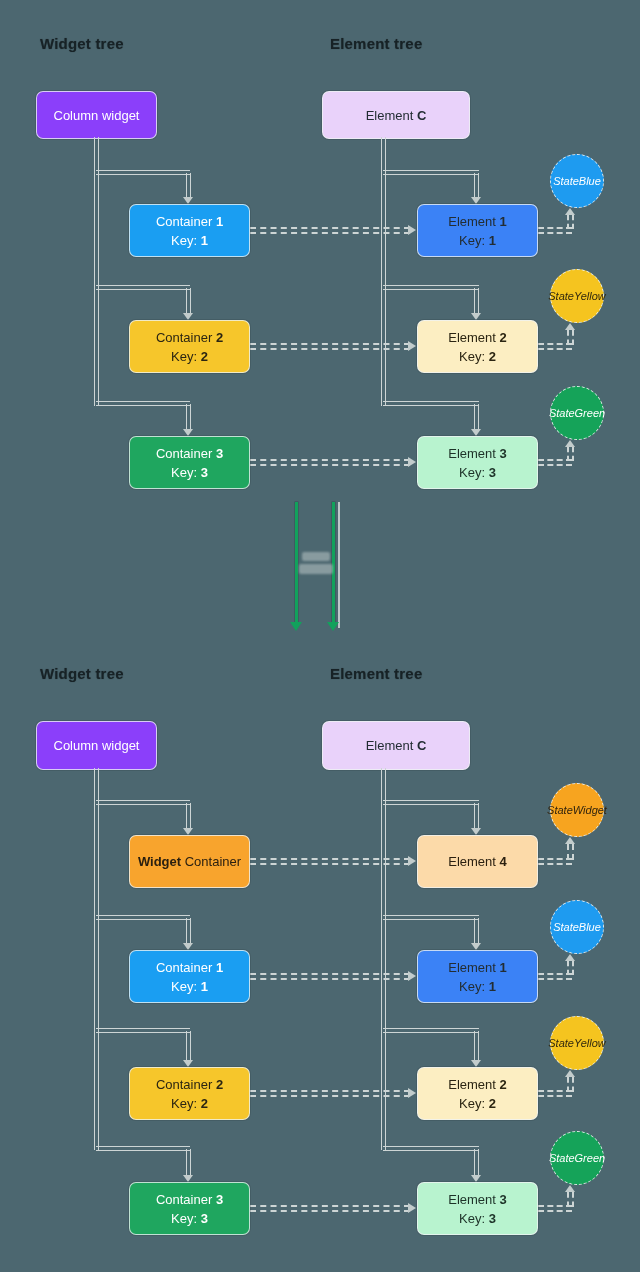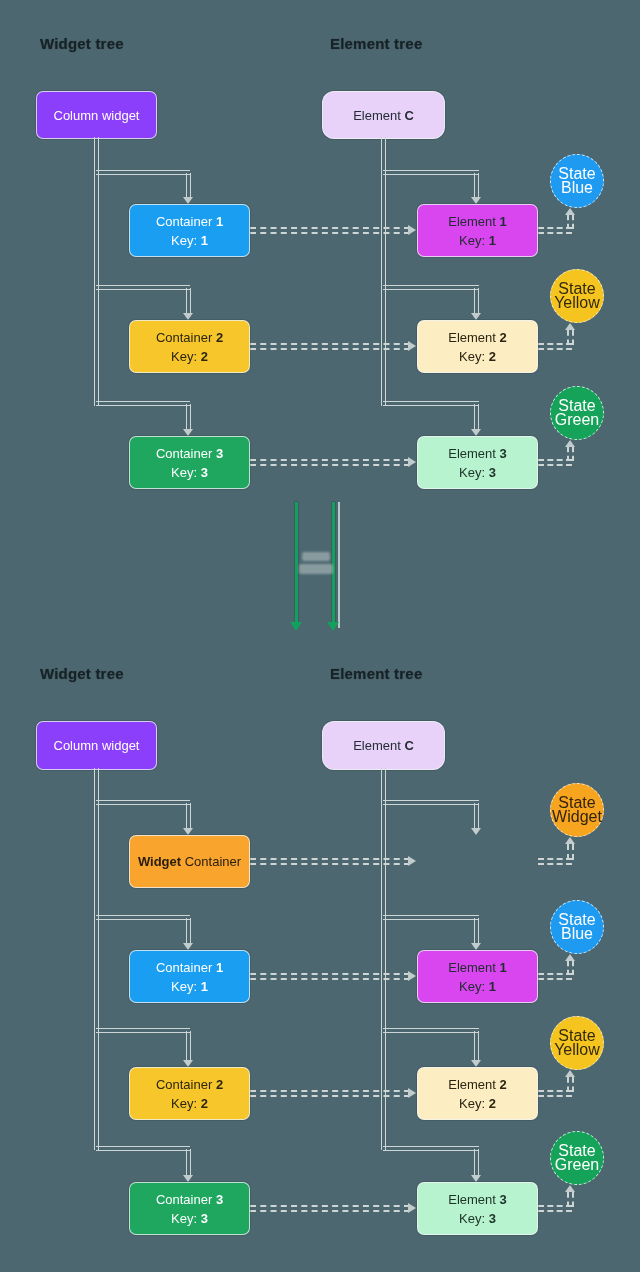--- a/index.html
+++ b/index.html
@@ -19,38 +19,38 @@
   .box{
     position:absolute;width:121px;height:53px;border-radius:7px;
     display:flex;flex-direction:column;justify-content:center;align-items:center;
     font-size:13px;line-height:19px;
     border:1px solid rgba(238,243,243,.78);
     box-shadow:0 0 0 1px rgba(50,70,75,.28);
     box-sizing:border-box;text-align:center;
   }
   .root{height:48px;}
   .wroot{left:36px;width:121px;background:#8b3ffa;color:#ffffff;}
-  .eroot{left:322px;width:123px;background:#e9d2fa;color:#232d33;border-radius:12px;}
+  .eroot{left:322px;width:148px;background:#e9d2fa;color:#232d33;}
   .wbox{left:129px;}
   .ebox{left:417px;}
   .b{font-weight:700;}
   .rc-blue{background:#1a9ef2;color:#ffffff;}
-  .rc-blue-l{background:#d946ef;color:#232d33;}
+  .rc-blue-l{background:#3b82f6;color:#232d33;}
   .rc-yellow{background:#f6c62b;color:#2b2512;}
   .rc-yellow-l{background:#fceec2;color:#2b2512;}
   .rc-green{background:#1fa65f;color:#ffffff;}
   .rc-green-l{background:#b8f3cf;color:#1d3228;}
   .rc-orange{background:#f8a42d;color:#2b2010;}
   .rc-orange-l{background:#fcdaa9;color:#2b2010;}
   
   .state{
     position:absolute;left:550px;width:54px;height:54px;border-radius:50%;
-    display:flex;flex-direction:column;justify-content:center;align-items:center;
-    font-size:16px;line-height:14px;text-align:center;
-    border:1px dashed rgba(242,246,246,.9);box-sizing:border-box;
+    display:flex;justify-content:center;align-items:center;
+    font-size:11px;line-height:14px;text-align:center;
+    border:1px dashed rgba(242,246,246,.9);box-sizing:border-box;font-style:italic;
   }
   .sc-blue{background:#1e9bf0;color:#ffffff;}
   .sc-yellow{background:#f5c41f;color:#32290e;}
   .sc-green{background:#15a359;color:#ffffff;}
   .sc-orange{background:#f7a41f;color:#32240e;}
   
   .pv{position:absolute;width:5px;box-sizing:border-box;
       border-left:1.5px solid #cdd5d5;border-right:1.5px solid #cdd5d5;}
   .ph{position:absolute;height:5px;box-sizing:border-box;
       border-top:1.5px solid #cdd5d5;border-bottom:1.5px solid #cdd5d5;}
@@ -236,20 +236,23 @@
   <div class="dv" style="left:567px;top:1077px;height:15px"></div>
   <div class="dv" style="left:567px;top:1192px;height:15px"></div>
   <div class="au" style="left:565px;top:837px"></div>
   <div class="au" style="left:565px;top:954px"></div>
   <div class="au" style="left:565px;top:1070px"></div>
   <div class="au" style="left:565px;top:1185px"></div>
 
   <div class="box wbox rc-orange" style="top:835px">
     <div><span></span><span class="b">Widget</span><span> Container</span></div>
   </div>
+  <div class="box ebox rc-orange-l" style="top:835px">
+    <div><span>Element </span><span class="b">4</span></div>
+  </div>
   <div class="state sc-orange" style="top:783px">
     <div>State</div>
     <div>Widget</div>
   </div>
 
   <div class="box wbox rc-blue" style="top:950px">
     <div><span>Container </span><span class="b">1</span></div>
     <div><span>Key: </span><span class="b">1</span></div>
   </div>
   <div class="box ebox rc-blue-l" style="top:950px">

